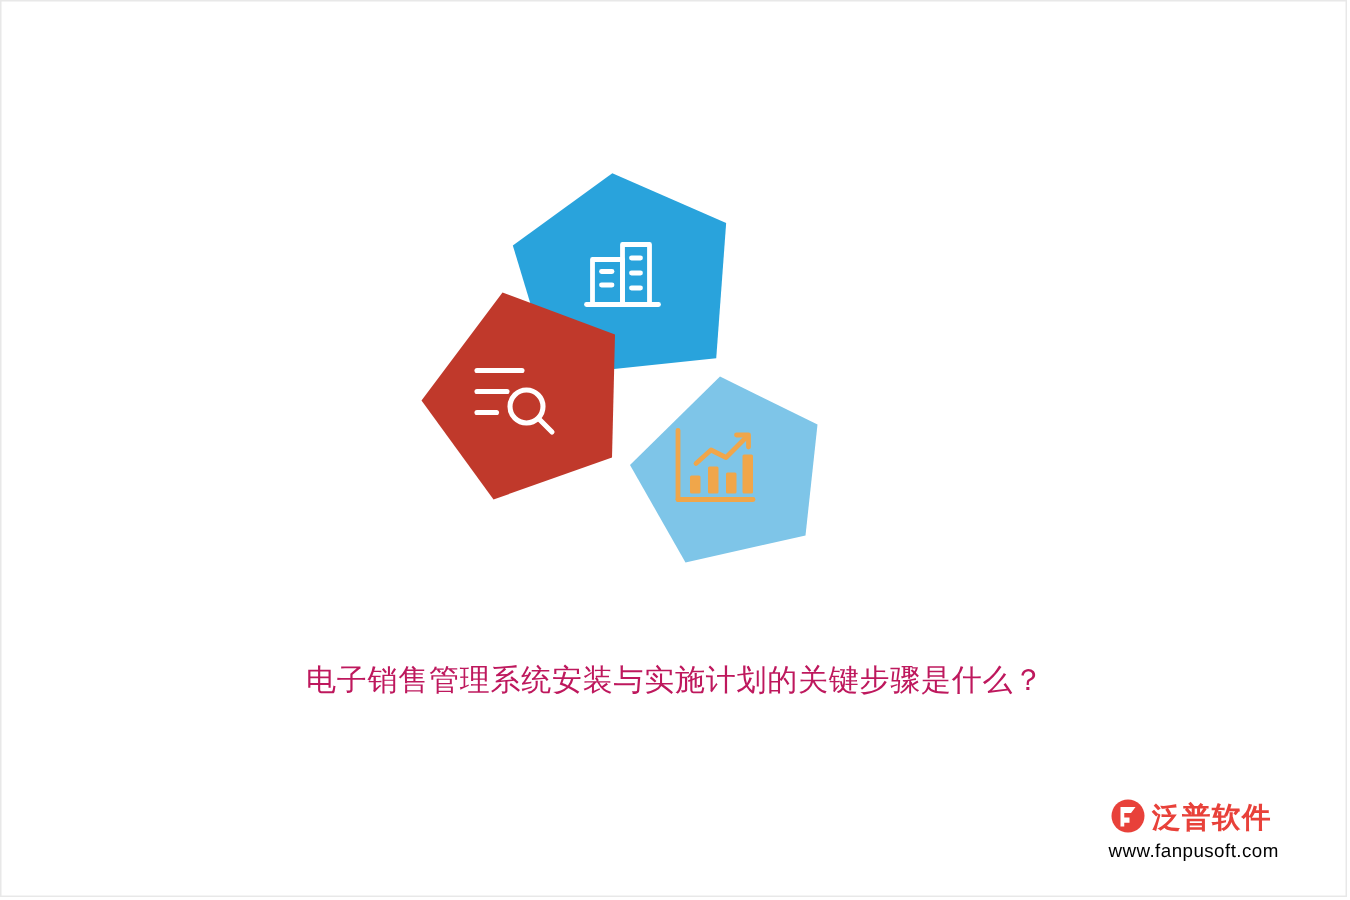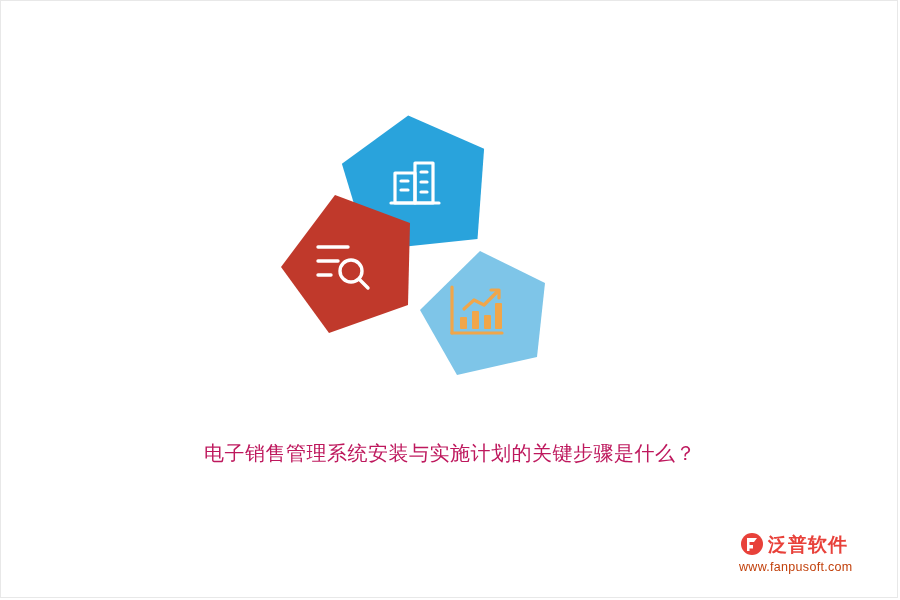--- a/index.html
+++ b/index.html
@@ -65,21 +65,21 @@
     color: #e8413a;
     letter-spacing: 1px;
     white-space: nowrap;
   }
   .wm-url {
     position: absolute;
     left: 1px;
     top: 30px;
     font-family: "Liberation Sans", sans-serif;
     font-size: 12.5px;
-    color: #c2410c;
+    color: #000000;
     letter-spacing: 0.3px;
     white-space: nowrap;
   }
   .wm-mark {
     position: absolute;
     left: 2px;
     top: 2px;
     width: 24px;
     height: 24px;
   }

